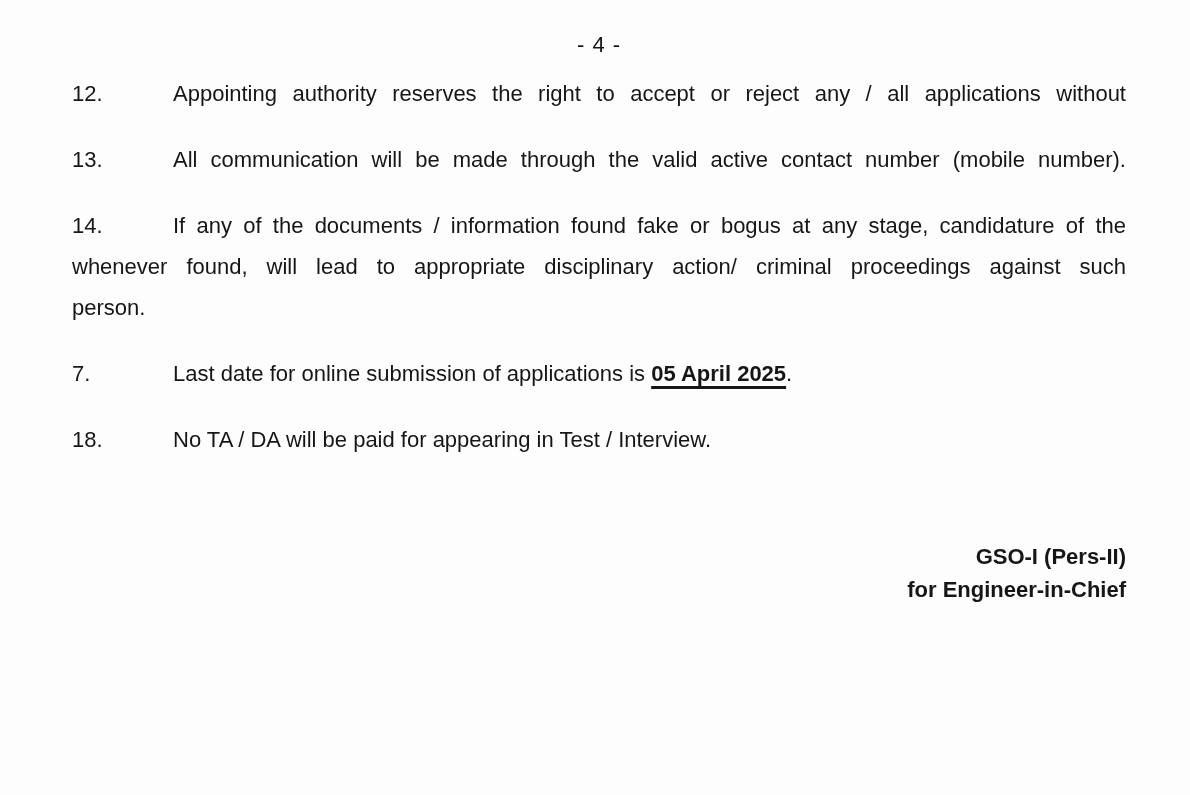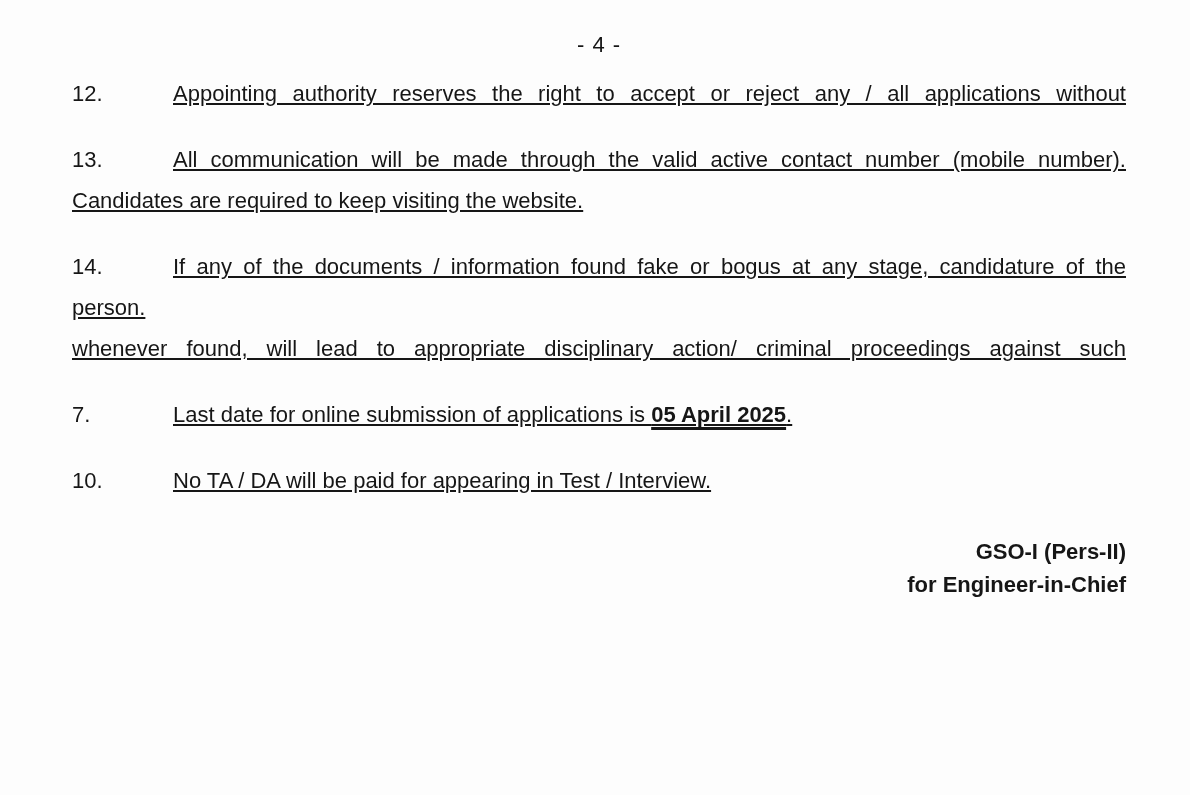--- a/index.html
+++ b/index.html
@@ -27,38 +27,37 @@
     letter-spacing: 1px;
   }
   .paragraph {
     margin: 0 0 25px 0;
   }
   .line {
     height: 41px;
     line-height: 41px;
     overflow: hidden;
     text-align: left;
-    text-decoration: underline;
   }
   .line.jline {
     text-align: justify;
     text-align-last: justify;
   }
   .para-num {
     display: inline-block;
     width: 101px;
   }
   .b { font-weight: bold; }
   .u {
     text-decoration: underline;
     text-decoration-thickness: 3px;
     text-underline-offset: 5px;
   }
   .signature {
-    margin-top: 34px;
+    margin-top: 80px;
     text-align: right;
     font-weight: bold;
   }
   .signature .sig-line {
     height: 33px;
     line-height: 33px;
   }
 </style>
 </head>
 <body>
@@ -66,32 +65,31 @@
 <div class="page">
 
   <div class="page-number">- 4 -</div>
 
   <div>
       <div class="paragraph">
         <div class="line jline"><span class="para-num">12.</span><span>Appointing authority reserves the right to accept or reject any / all applications without</span></div>
       </div>
       <div class="paragraph">
         <div class="line jline"><span class="para-num">13.</span><span>All communication will be made through the valid active contact number (mobile number).</span></div>
-        <div class="line"><span>Candidates are required to keep visiting the website.</span></div>
       </div>
       <div class="paragraph">
         <div class="line jline"><span class="para-num">14.</span><span>If any of the documents / information found fake or bogus at any stage, candidature of the</span></div>
+        <div class="line jline"><span>whenever found, will lead to appropriate disciplinary action/ criminal proceedings against such</span></div>
         <div class="line"><span>person.</span></div>
-        <div class="line jline"><span>whenever found, will lead to appropriate disciplinary action/ criminal proceedings against such</span></div>
       </div>
       <div class="paragraph">
         <div class="line"><span class="para-num">7.</span><span>Last date for online submission of applications is </span><span class="b u">05 April 2025</span><span>.</span></div>
       </div>
       <div class="paragraph">
-        <div class="line"><span class="para-num">10.</span><span>No TA / DA will be paid for appearing in Test / Interview.</span></div>
+        <div class="line"><span class="para-num">18.</span><span>No TA / DA will be paid for appearing in Test / Interview.</span></div>
       </div>
     </div>
 
   <div class="signature">
     <div class="sig-line">GSO-I (Pers-II)</div>
     <div class="sig-line">for Engineer-in-Chief</div>
   </div>
 
 </div>
 

